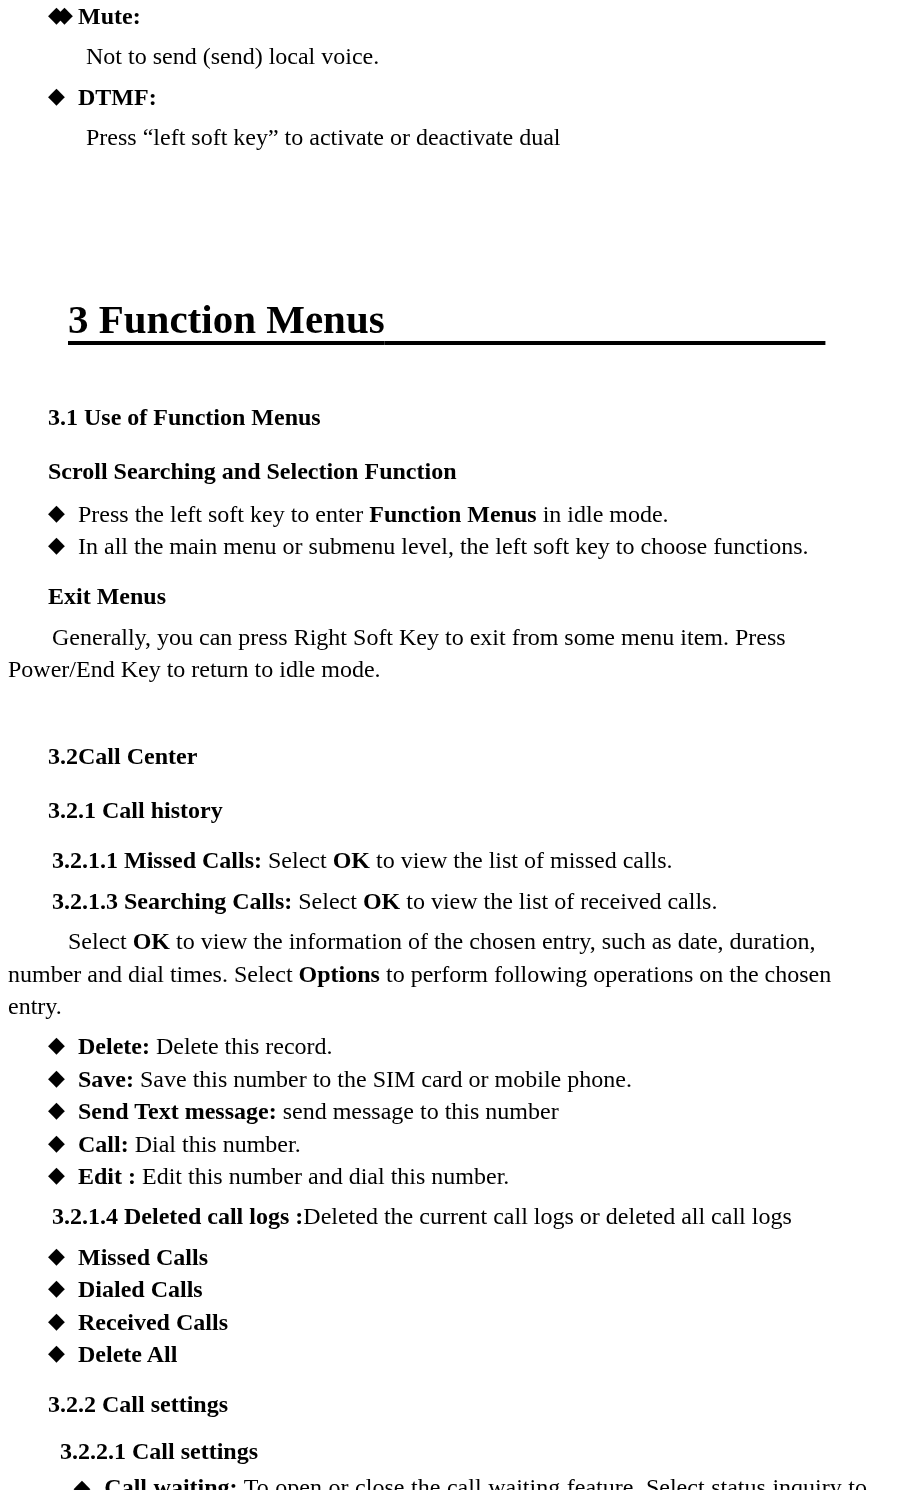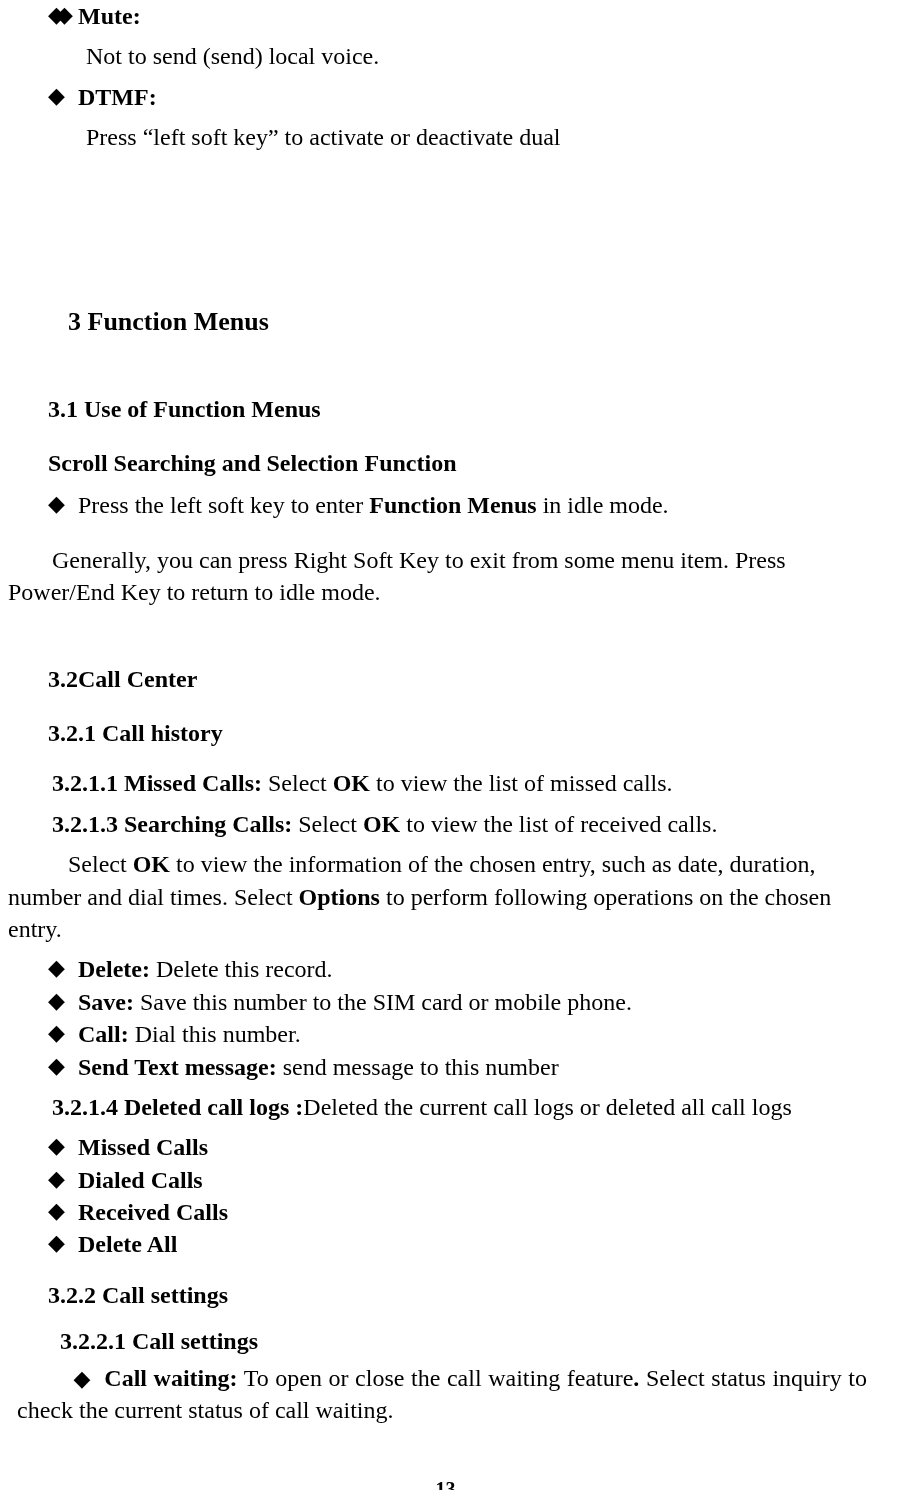--- a/index.html
+++ b/index.html
@@ -32,24 +32,25 @@
     content: "◆";
     position: absolute;
     left: 48px;
     top: 0;
     font-size: 22px;
     line-height: 1.4;
   }
   .bullets.inner > li { padding-left: 86px; }
   .bullets.inner > li::before { left: 56px; }
   h1.section {
-    font-size: 26px;
+    font-size: 41px;
     font-weight: bold;
-    margin: 12px 0 8px 0;
+    margin: 0 0 8px 0;
     padding-left: 68px;
+    text-decoration: underline;
     text-underline-offset: 8px;
   }
   .h3 {
     font-weight: bold;
     padding-left: 44px;
     margin: 4px;
   }
   .plain {
     margin: 8px;
   }
@@ -95,24 +96,28 @@
   <p class="h3">3.1 Use of Function Menus</p>
 
   <div class="gap-s"></div>
 
   <p class="h3">Scroll Searching and Selection Function</p>
   <div class="gap-xs"></div>
   <ul class="bullets">
     <li>
       <span>Press the left soft key to enter </span><span class="bold">Function Menus</span><span> in idle mode.</span>
     </li>
+    <li>
+      <span>In all the main menu or submenu level, the left soft key to choose functions.</span>
+    </li>
   </ul>
 
   <div class="gap-s"></div>
 
+  <p class="h3">Exit Menus</p>
   <p class="plain para-0" style="text-indent:44px;">
     <span>Generally, you can press Right Soft Key to exit from some menu item. Press Power/End Key to return to idle mode.</span>
   </p>
 
   <div class="gap-l"></div>
 
   <p class="h3">3.2Call Center</p>
 
   <div class="gap-s"></div>
 
@@ -126,22 +131,23 @@
     <span class="bold">3.2.1.3 Searching Calls: </span><span>Select </span><span class="bold">OK</span><span> to view the list of received calls.</span>
   </p>
 
   <p class="plain para-0">
     <span style="display:inline-block; width:60px;"></span><span>Select </span><span class="bold">OK</span><span> to view the information of the chosen entry, such as date, duration, number and dial times. Select </span><span class="bold">Options</span><span> to perform following operations on the chosen entry.</span>
   </p>
 
   <ul class="bullets">
     <li><span class="bold">Delete:</span><span> Delete this record.</span></li>
     <li><span class="bold">Save:</span><span> Save this number to the SIM card or mobile phone.</span></li>
+    <li><span class="bold">Send Text message:</span><span> send message to this number</span></li>
     <li><span class="bold">Call:</span><span> Dial this number.</span></li>
-    <li><span class="bold">Send Text message:</span><span> send message to this number</span></li>
+    <li><span class="bold">Edit :</span><span> Edit this number and dial this number.</span></li>
   </ul>
 
   <p class="plain para-ind">
     <span class="bold">3.2.1.4 Deleted call logs :</span><span>Deleted the current call logs or deleted all call logs</span>
   </p>
 
   <ul class="bullets">
     <li><span class="bold">Missed Calls</span></li>
     <li><span class="bold">Dialed Calls</span></li>
     <li><span class="bold">Received Calls</span></li>

